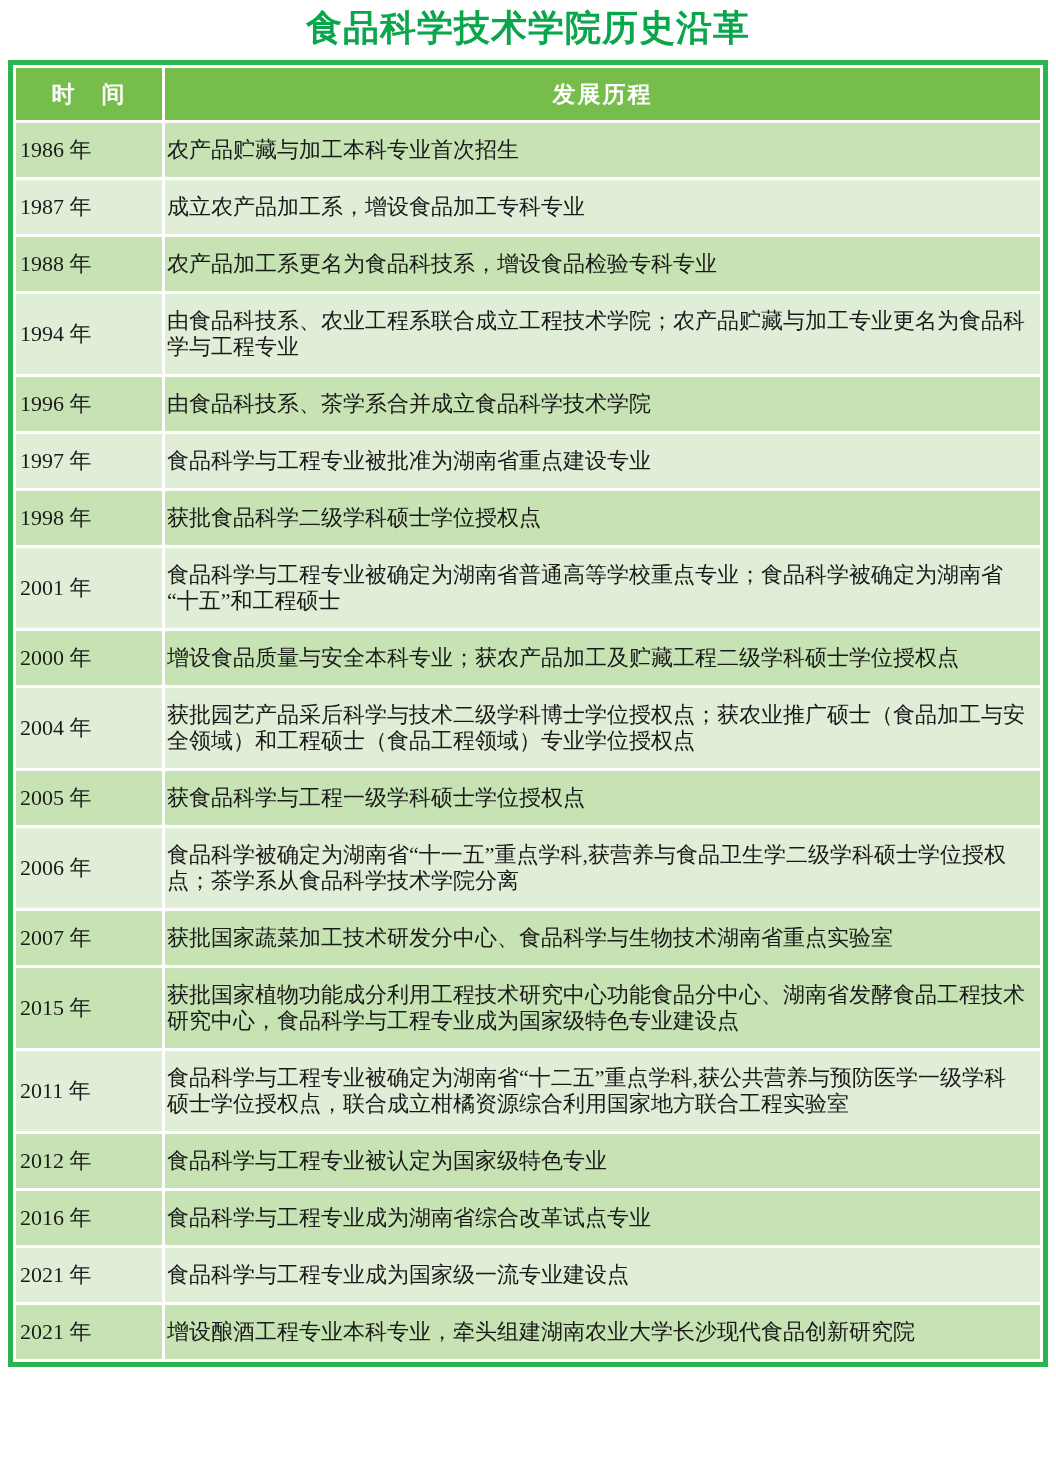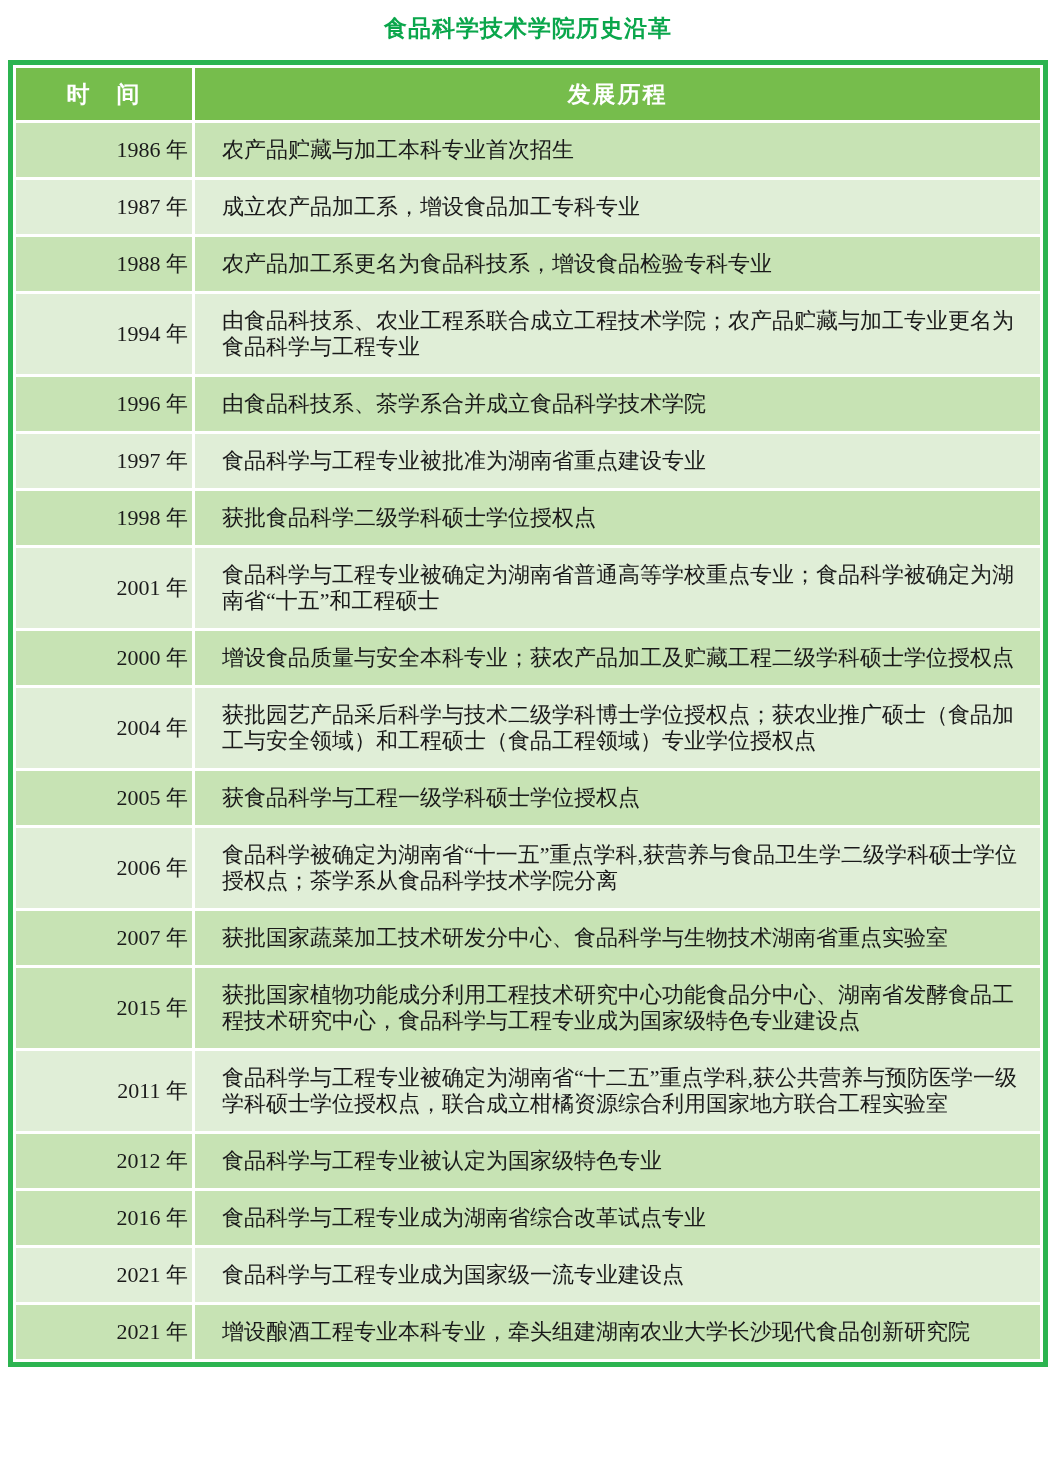--- a/index.html
+++ b/index.html
@@ -13,21 +13,21 @@
   html, body { background: #ffffff; }
   body {
     width: 1056px;
     font-family: "Liberation Serif", serif;
     color: #1a1a1a;
   }
   .page-title {
     text-align: center;
     font-family: "Liberation Sans", sans-serif;
     font-weight: bold;
-    font-size: 23px;
+    font-size: 36px;
     line-height: 44px;
     margin-top: 6px;
     margin-bottom: 10px;
     color: var(--title-green);
     letter-spacing: 1px;
   }
   .table-frame {
     margin: 0 8px 4px 8px;
     border: 5px solid var(--border-green);
     background: #ffffff;
@@ -42,35 +42,35 @@
   th {
     background: var(--header-bg);
     color: #ffffff;
     font-family: "Liberation Sans", sans-serif;
     font-weight: bold;
     font-size: 23px;
     height: 52px;
     text-align: center;
     letter-spacing: 2px;
   }
-  th.col-time { width: 176px; }
+  th.col-time { width: 146px; }
   td {
     font-size: 22px;
     line-height: 26px;
     padding: 14px 10px;
   }
   td.year-cell {
-    text-align: right;
+    text-align: left;
     white-space: nowrap;
     padding-left: 4px;
     padding-right: 4px;
   }
   td.event-cell {
     text-align: left;
-    padding-left: 27px;
+    padding-left: 2px;
     padding-right: 14px;
   }
   tr.row-dark td { background: var(--row-dark); }
   tr.row-light td { background: var(--row-light); }
 </style>
 </head>
 <body>
 
 <h1 class="page-title">食品科学技术学院历史沿革</h1>
 

